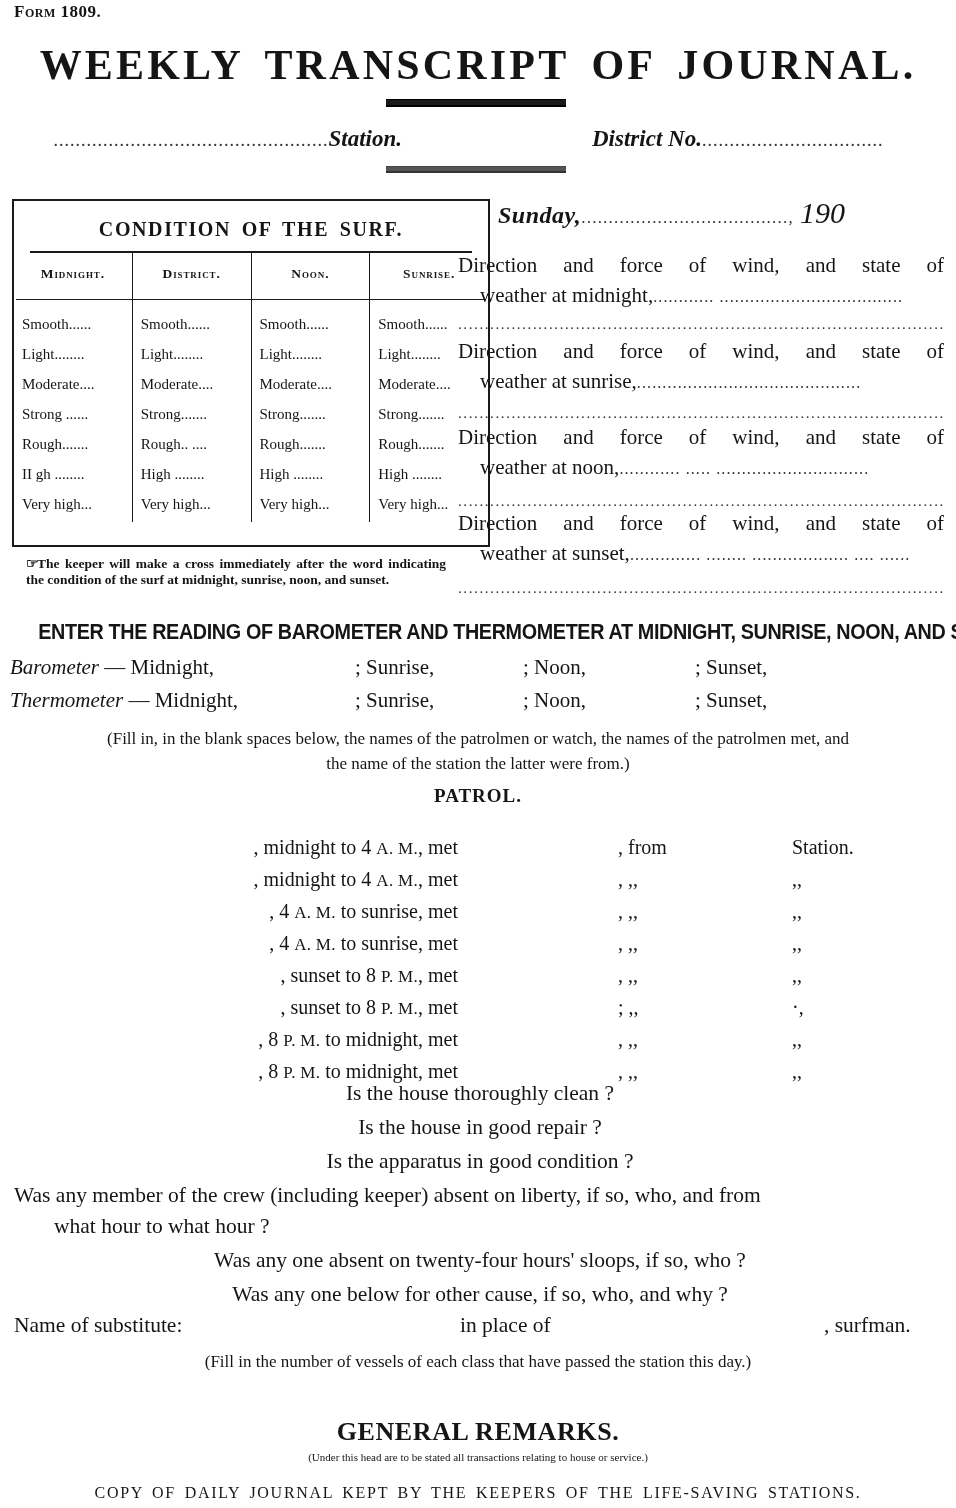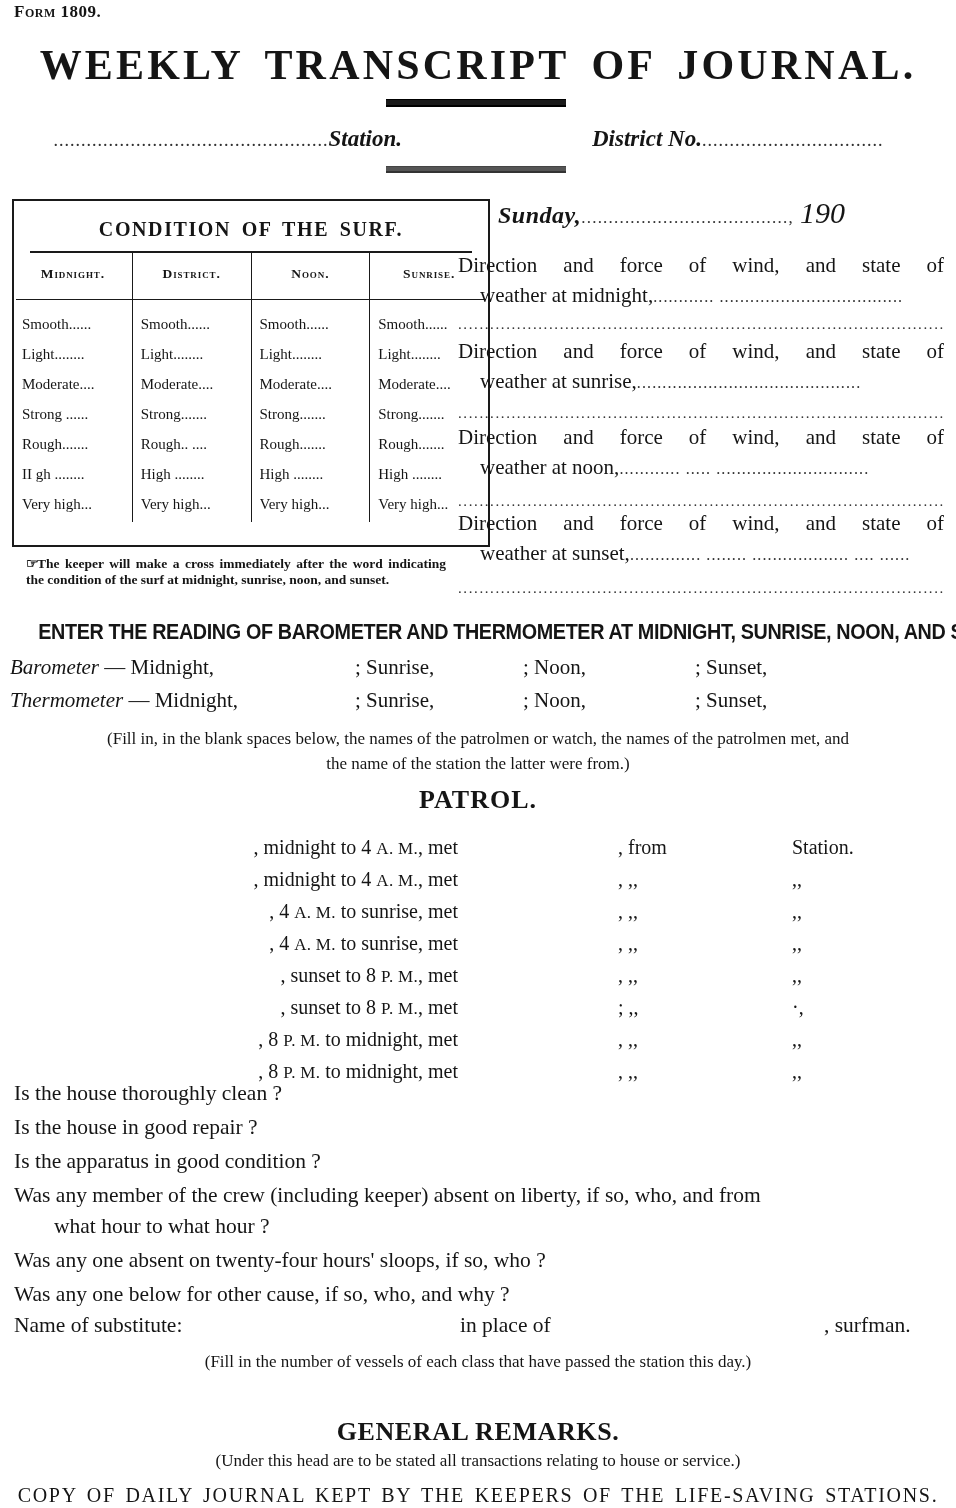--- a/index.html
+++ b/index.html
@@ -262,21 +262,21 @@
   }
   .fill-note .line1 { display:block; }
   .fill-note .line2 { display:block; }
 
   .patrol-head {
     position: absolute;
     left: 0;
     right: 0;
     top: 785px;
     text-align: center;
-    font-size: 26px;
+    font-size: 19px;
     font-weight: bold;
     letter-spacing: 1px;
   }
 
   
   .patrol-rows {
     position: absolute;
     left: 0;
     top: 827px;
     width: 956px;
@@ -310,20 +310,21 @@
   .questions {
     position: absolute;
     left: 14px;
     top: 1078px;
     width: 932px;
   }
   .q {
     font-size: 21.5px;
     line-height: 31px;
     margin-bottom: 3px;
+    text-align: center;
   }
   .q.wrap { text-align: justify; }
   .q .cont { display: block; padding-left: 40px; }
   .sub-row {
     position: relative;
     font-size: 21.5px;
     height: 31px;
     margin-bottom: 3px;
   }
   .sub-row .a { position: absolute; left: 0; }
@@ -361,29 +362,29 @@
     font-size: 26px;
     font-weight: bold;
     letter-spacing: 0.6px;
   }
   .gr-note {
     position: absolute;
     left: 0;
     right: 0;
     top: 1451px;
     text-align: center;
-    font-size: 17px;
+    font-size: 11px;
   }
   .footer-line {
     position: absolute;
     left: 0;
     right: 0;
     top: 1484px;
     text-align: center;
-    font-size: 20px;
+    font-size: 16px;
     letter-spacing: 1.7px;
     word-spacing: 3px;
   }
 </style>
 </head>
 <body>
 
 <div class="page">
 
   <div class="form-no">Form 1809.</div>

